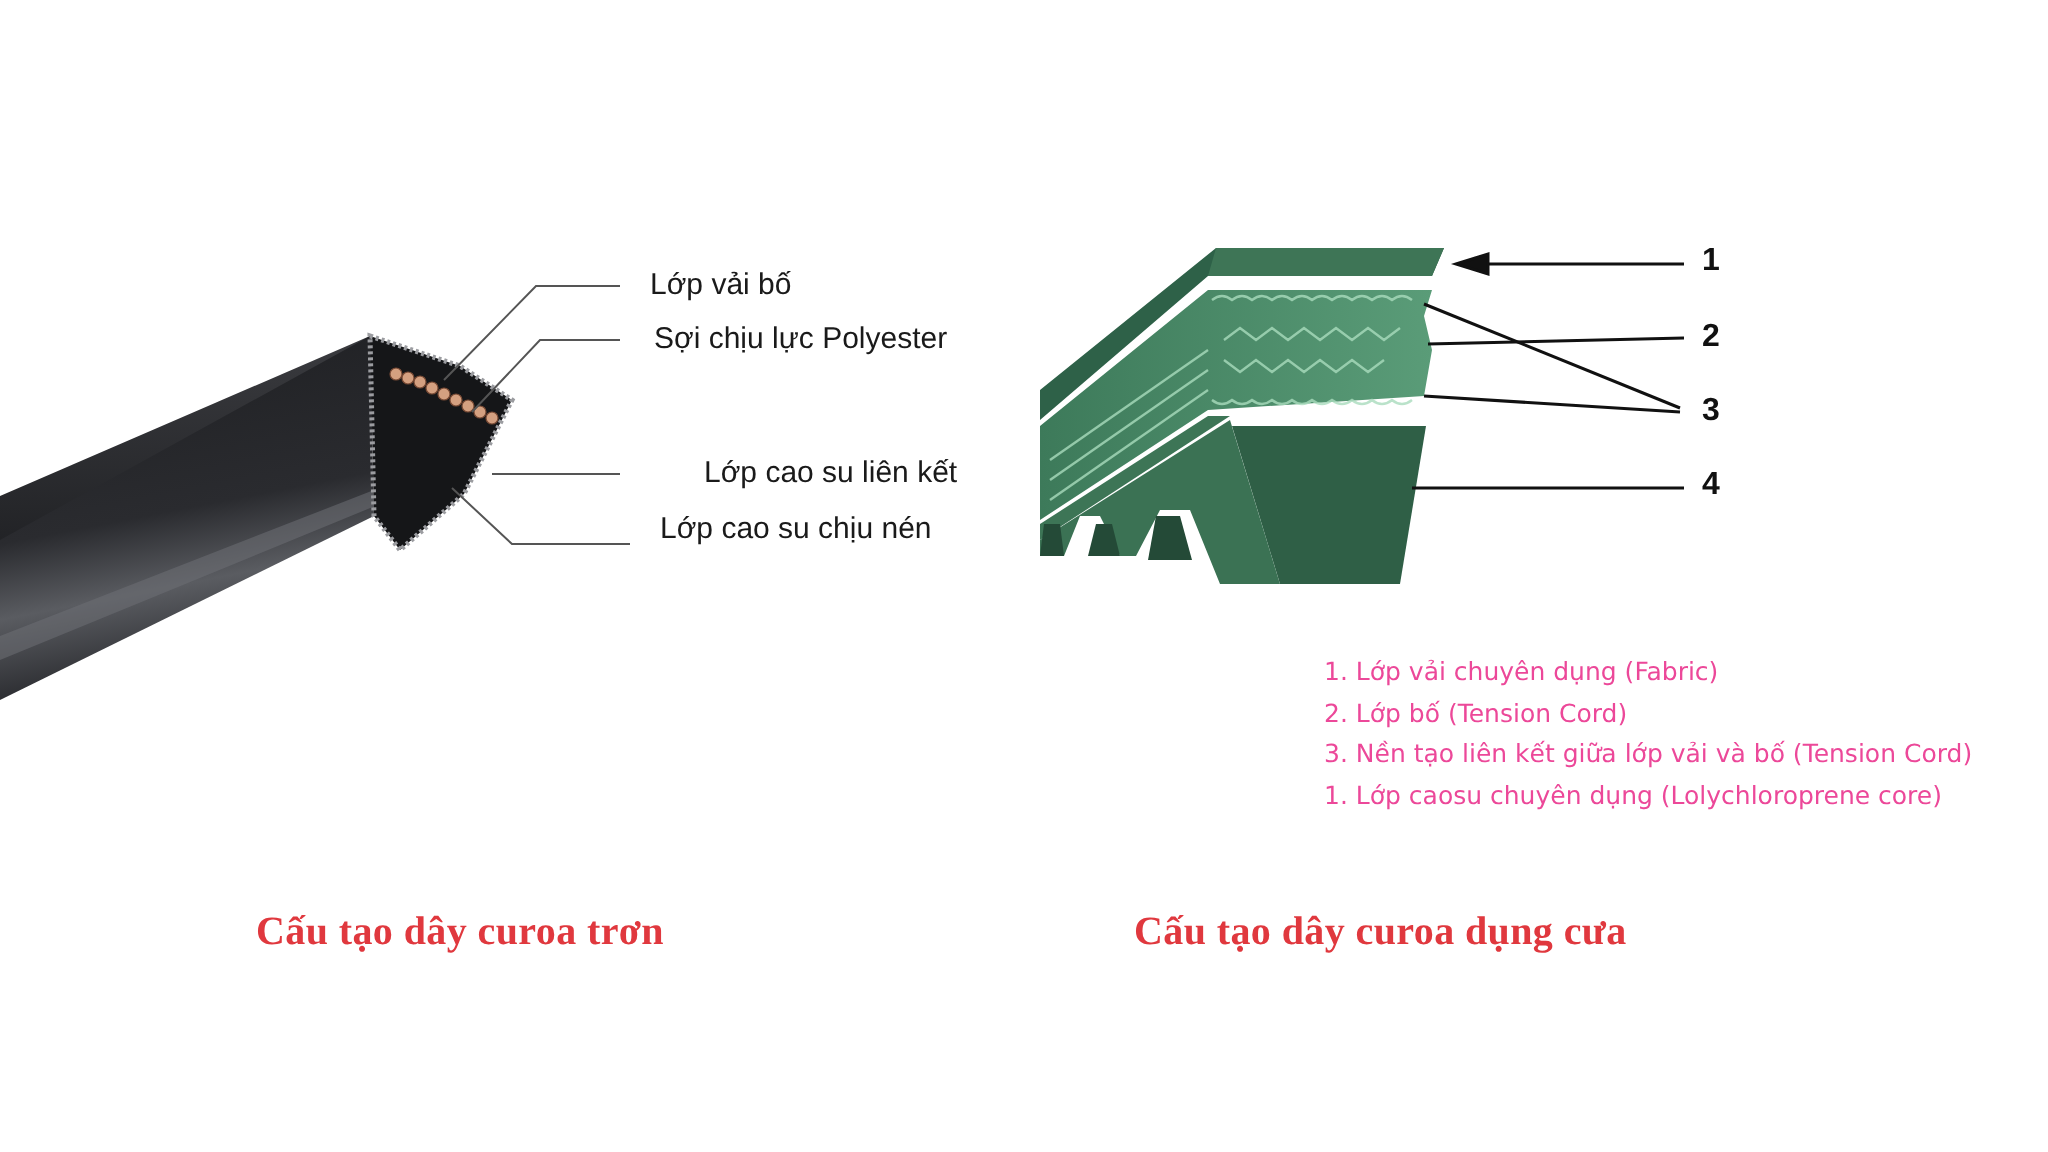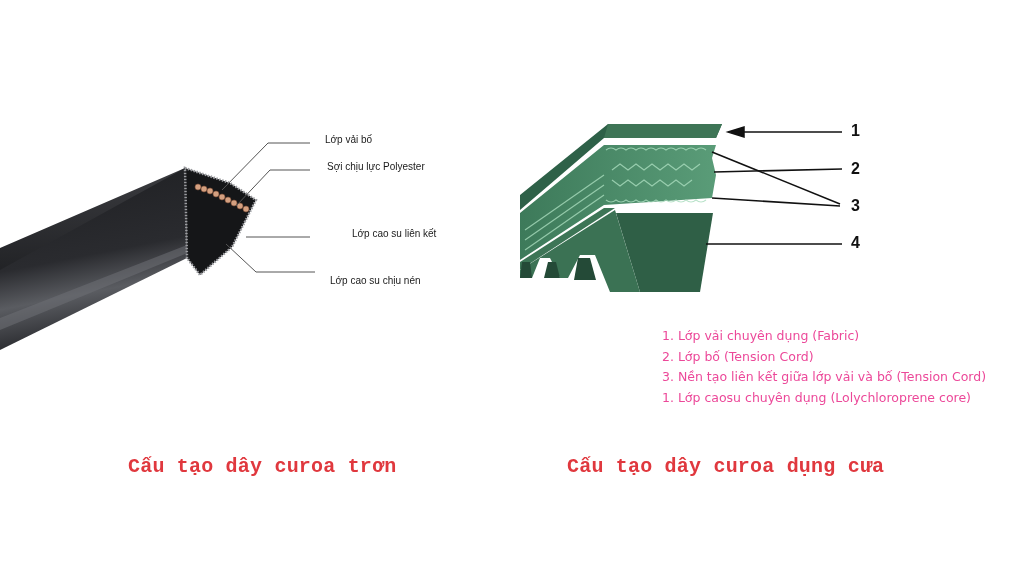--- a/index.html
+++ b/index.html
@@ -1,21 +1,21 @@
 <!DOCTYPE html>
 <html><head>
 <meta charset="utf-8">
 <style>
   html, body { margin:0; padding:0; background:#ffffff; }
   body { width:1024px; height:576px; position:relative; overflow:hidden; font-family:"Liberation Sans", sans-serif; }
   .abs { position:absolute; }
-  .lbl-left { font-family:"Liberation Sans", sans-serif; font-size:10px; color:#1a1a1a; white-space:nowrap; }
+  .lbl-left { font-family:"Liberation Sans", sans-serif; font-size:15px; color:#1a1a1a; white-space:nowrap; }
   .num { font-family:"Liberation Sans", sans-serif; font-size:16px; font-weight:bold; color:#111; }
   .legend { font-family:"DejaVu Sans", sans-serif; font-size:12.5px; color:#ec4899; line-height:20.5px; white-space:nowrap; }
-  .caption { font-family:Liberation Mono, monospace; font-weight:bold; font-size:20px; color:#e0383e; white-space:nowrap; letter-spacing:0.2px; }
+  .caption { font-family:Liberation Serif, serif; font-weight:bold; font-size:20px; color:#e0383e; white-space:nowrap; letter-spacing:0.2px; }
   svg { position:absolute; left:0; top:0; }
 </style>
 </head>
 <body>
 
 <svg width="1024" height="576" viewBox="0 0 1024 576">
   <defs>
     <linearGradient id="blkTop" x1="0" y1="0" x2="0" y2="1">
       <stop offset="0" stop-color="#3a3b3f"></stop>
       <stop offset="1" stop-color="#1b1c1f"></stop>
@@ -93,21 +93,21 @@
       <line x1="712" y1="152" x2="840" y2="204"></line>
       <line x1="712" y1="198" x2="840" y2="206"></line>
       <line x1="706" y1="244" x2="842" y2="244"></line>
     </g>
   </g>
 </svg>
 
 <div class="abs lbl-left" style="left:325px; top:134px;">Lớp vải bố</div>
 <div class="abs lbl-left" style="left:327px; top:161px;">Sợi chịu lực Polyester</div>
 <div class="abs lbl-left" style="left:322px; top:228px;margin-left:30px;">Lớp cao su liên kết</div>
-<div class="abs lbl-left" style="left:330px; top:275px;">Lớp cao su chịu nén</div>
+<div class="abs lbl-left" style="left:330px; top:256px;">Lớp cao su chịu nén</div>
 
 <div class="abs num" style="left:851px; top:122px;">1</div>
 <div class="abs num" style="left:851px; top:160px;">2</div>
 <div class="abs num" style="left:851px; top:197px;">3</div>
 <div class="abs num" style="left:851px; top:234px;">4</div>
 
 <div class="abs legend" style="left:662px; top:326px;">
   <div>1. Lớp vải chuyên dụng (Fabric)</div>
   <div>2. Lớp bố (Tension Cord)</div>
   <div>3. Nền tạo liên kết giữa lớp vải và bố (Tension Cord)</div>

